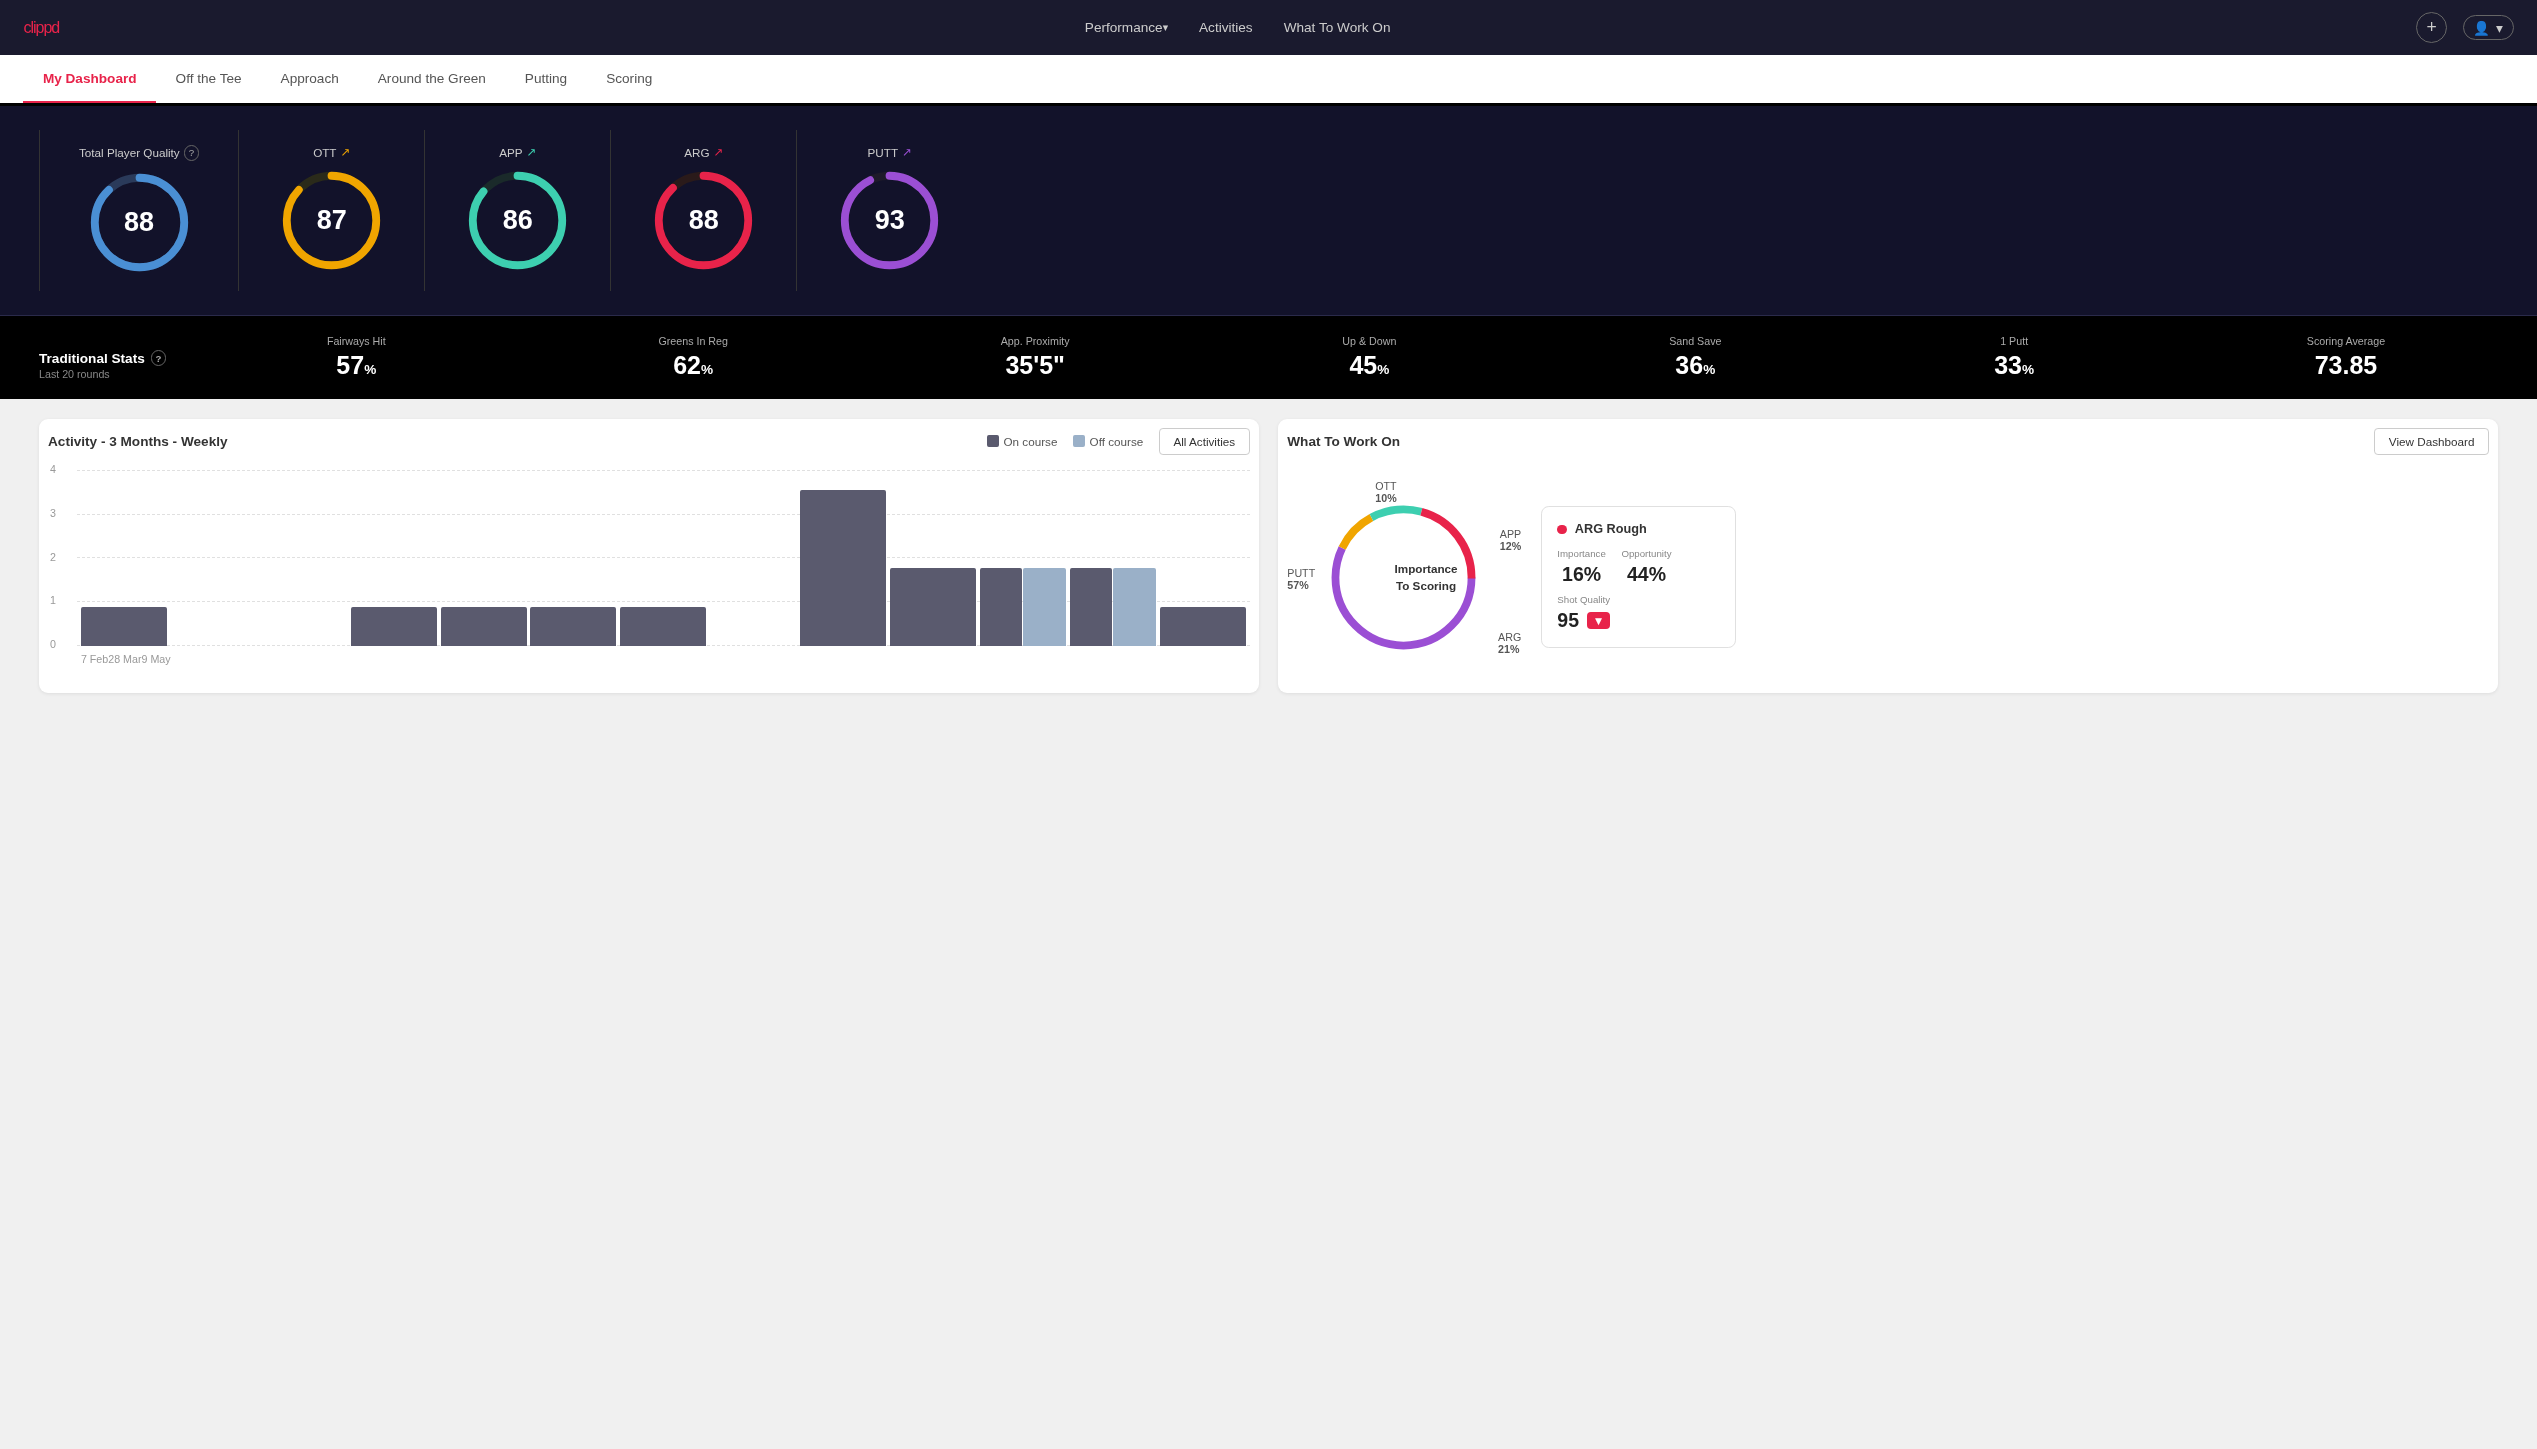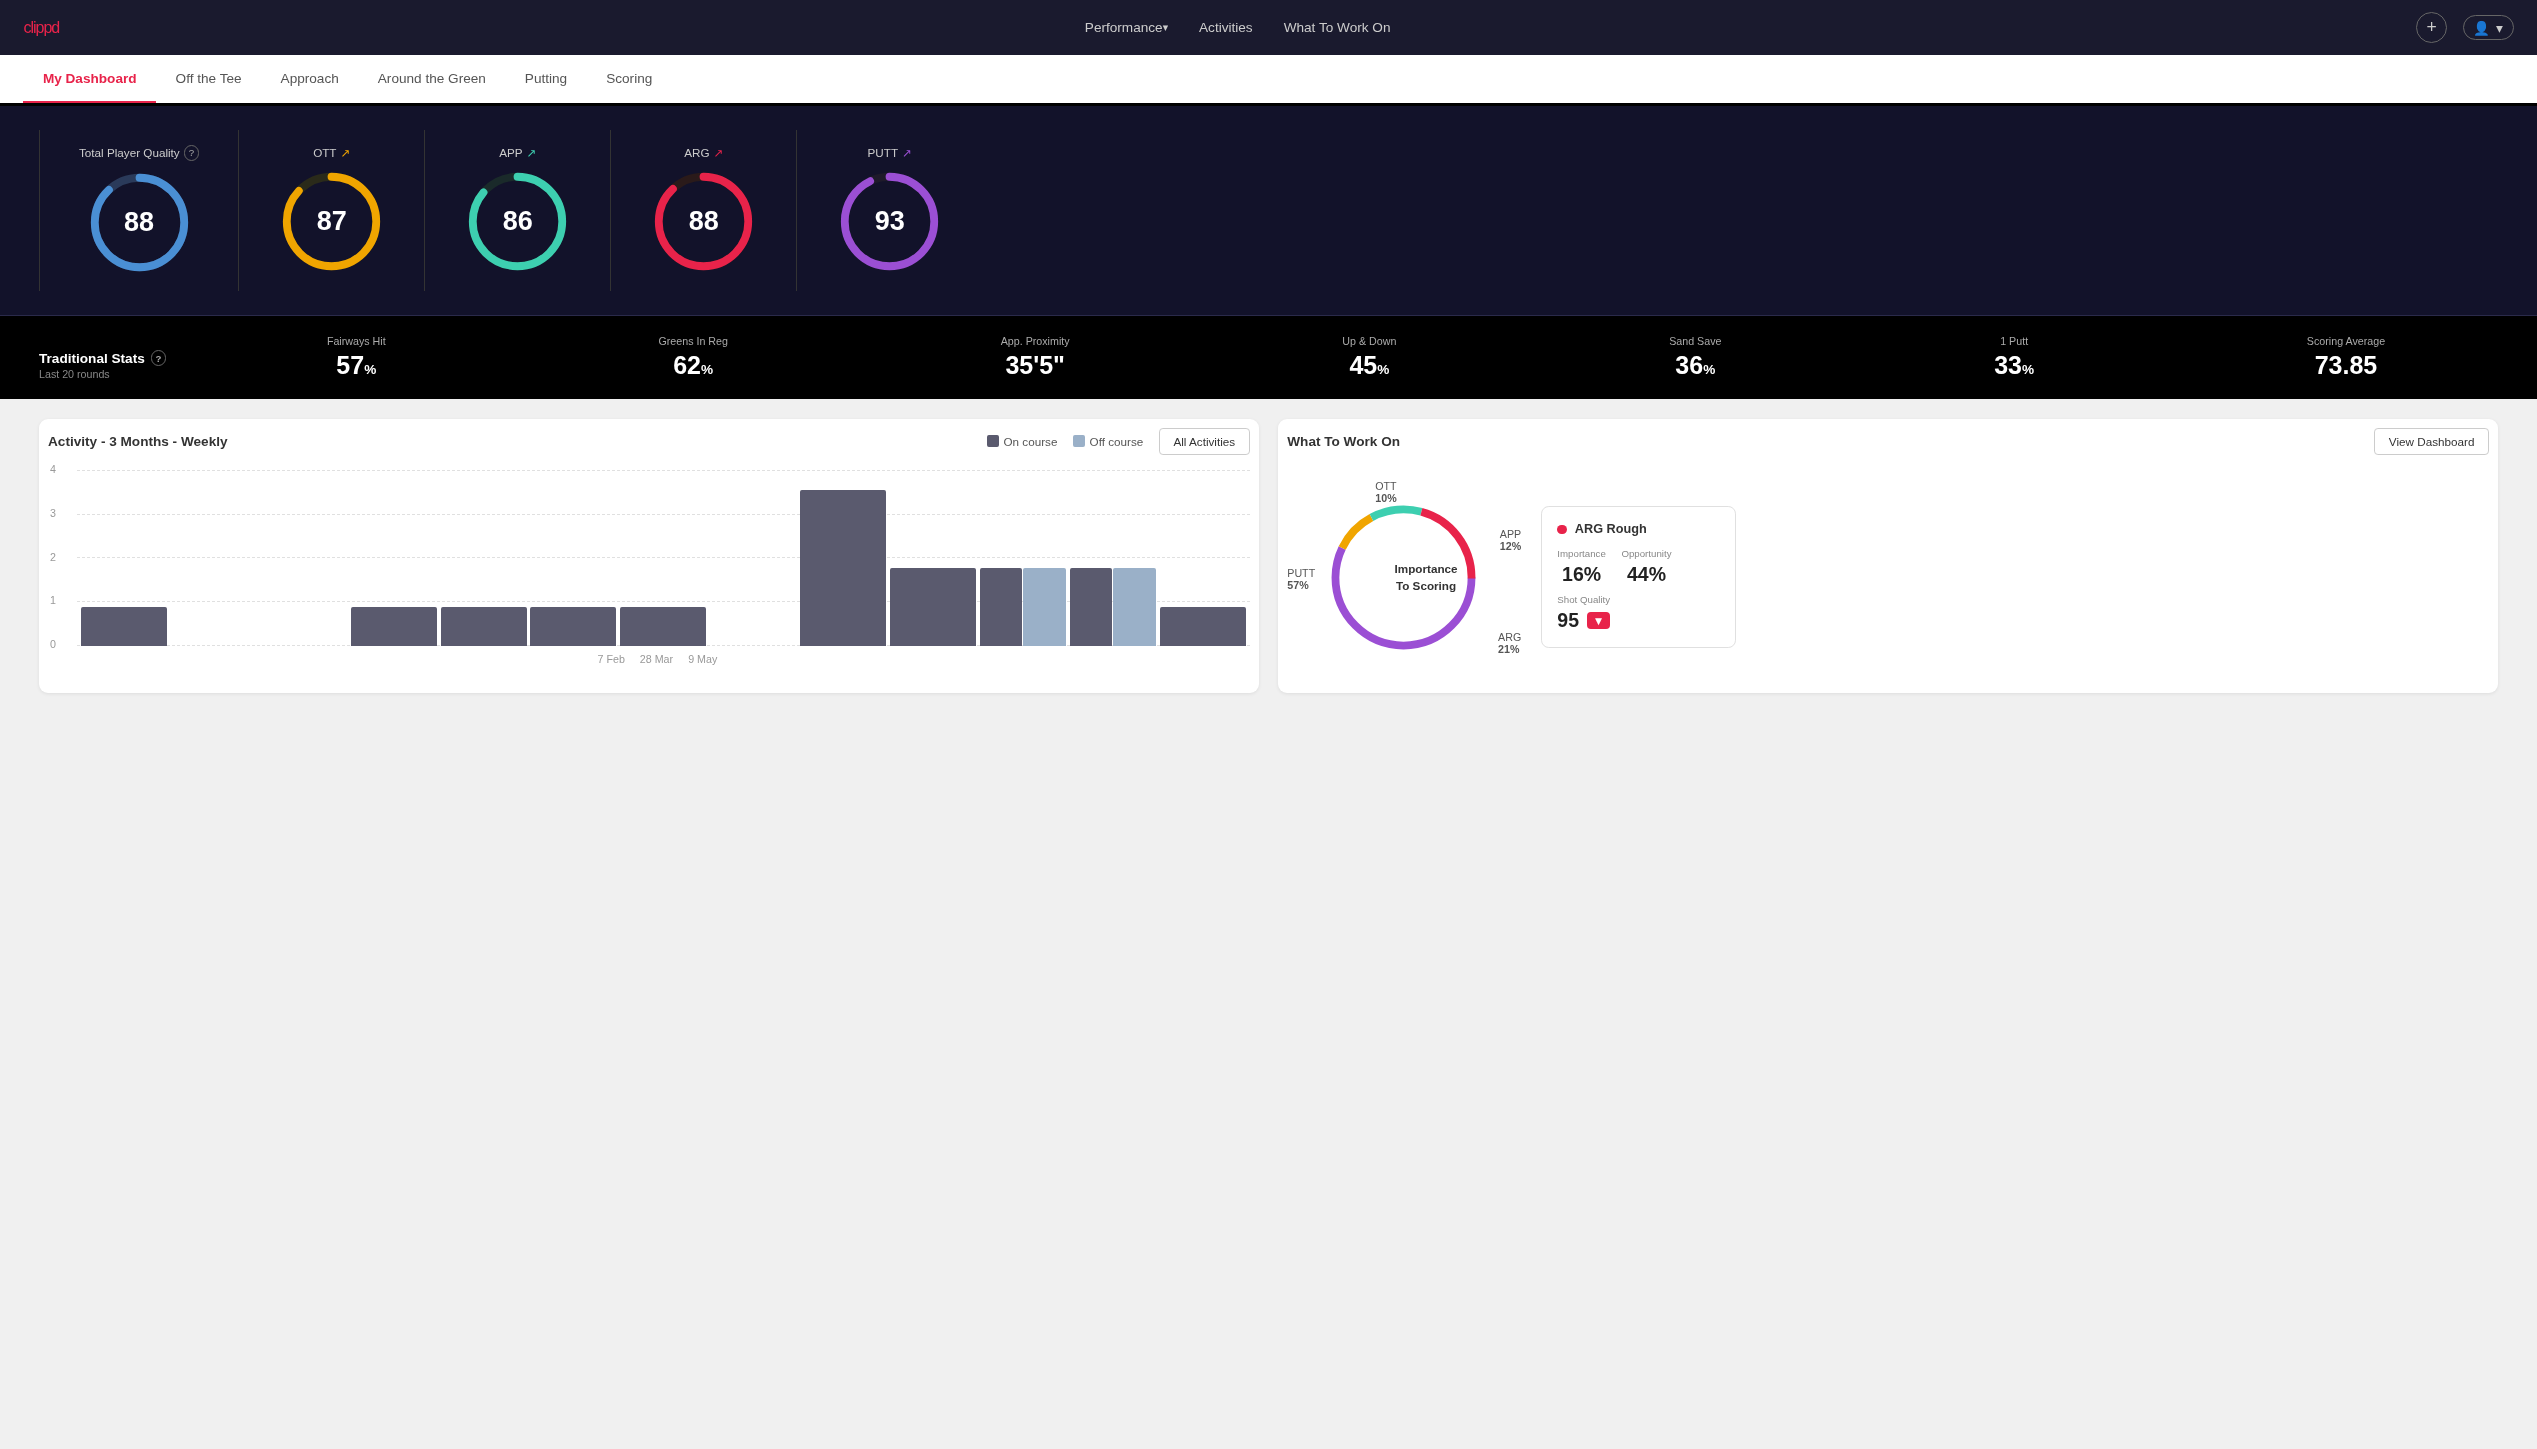--- a/index.html
+++ b/index.html
@@ -86,21 +86,21 @@
       display: flex;
       gap: 0;
       flex: 1;
       border-left: 1px solid #333;
     }
 
     .score-block {
       display: flex;
       flex-direction: column;
       align-items: center;
-      justify-content: center;
+      justify-content: flex-start;
       padding: 15.6px 39px;
       border-right: 1px solid #333;
       position: relative;
     }
 
     .score-label {
       color: #ccc;
       font-size: 11.7px;
       margin-bottom: 7.8px;
       display: flex;
@@ -237,25 +237,24 @@
       border-radius: 1.9px 1.9px 0 0;
     }
     .bar-dark { background: #5a5a6e; }
     .bar-light { background: #9ab0c8; }
 
     .x-labels {
       position: absolute;
       bottom: 0;
       left: 29px; right: 12px;
       display: flex;
-      justify-content: center;
+      justify-content: flex-start;
       font-size: 10.7px;
       color: #999;
       padding: 0 3.9px;
-      gap: 15px;
     }
 
     
     .donut-section {
       display: flex;
       gap: 19.5px;
       align-items: center;
     }
 
     .info-card {

